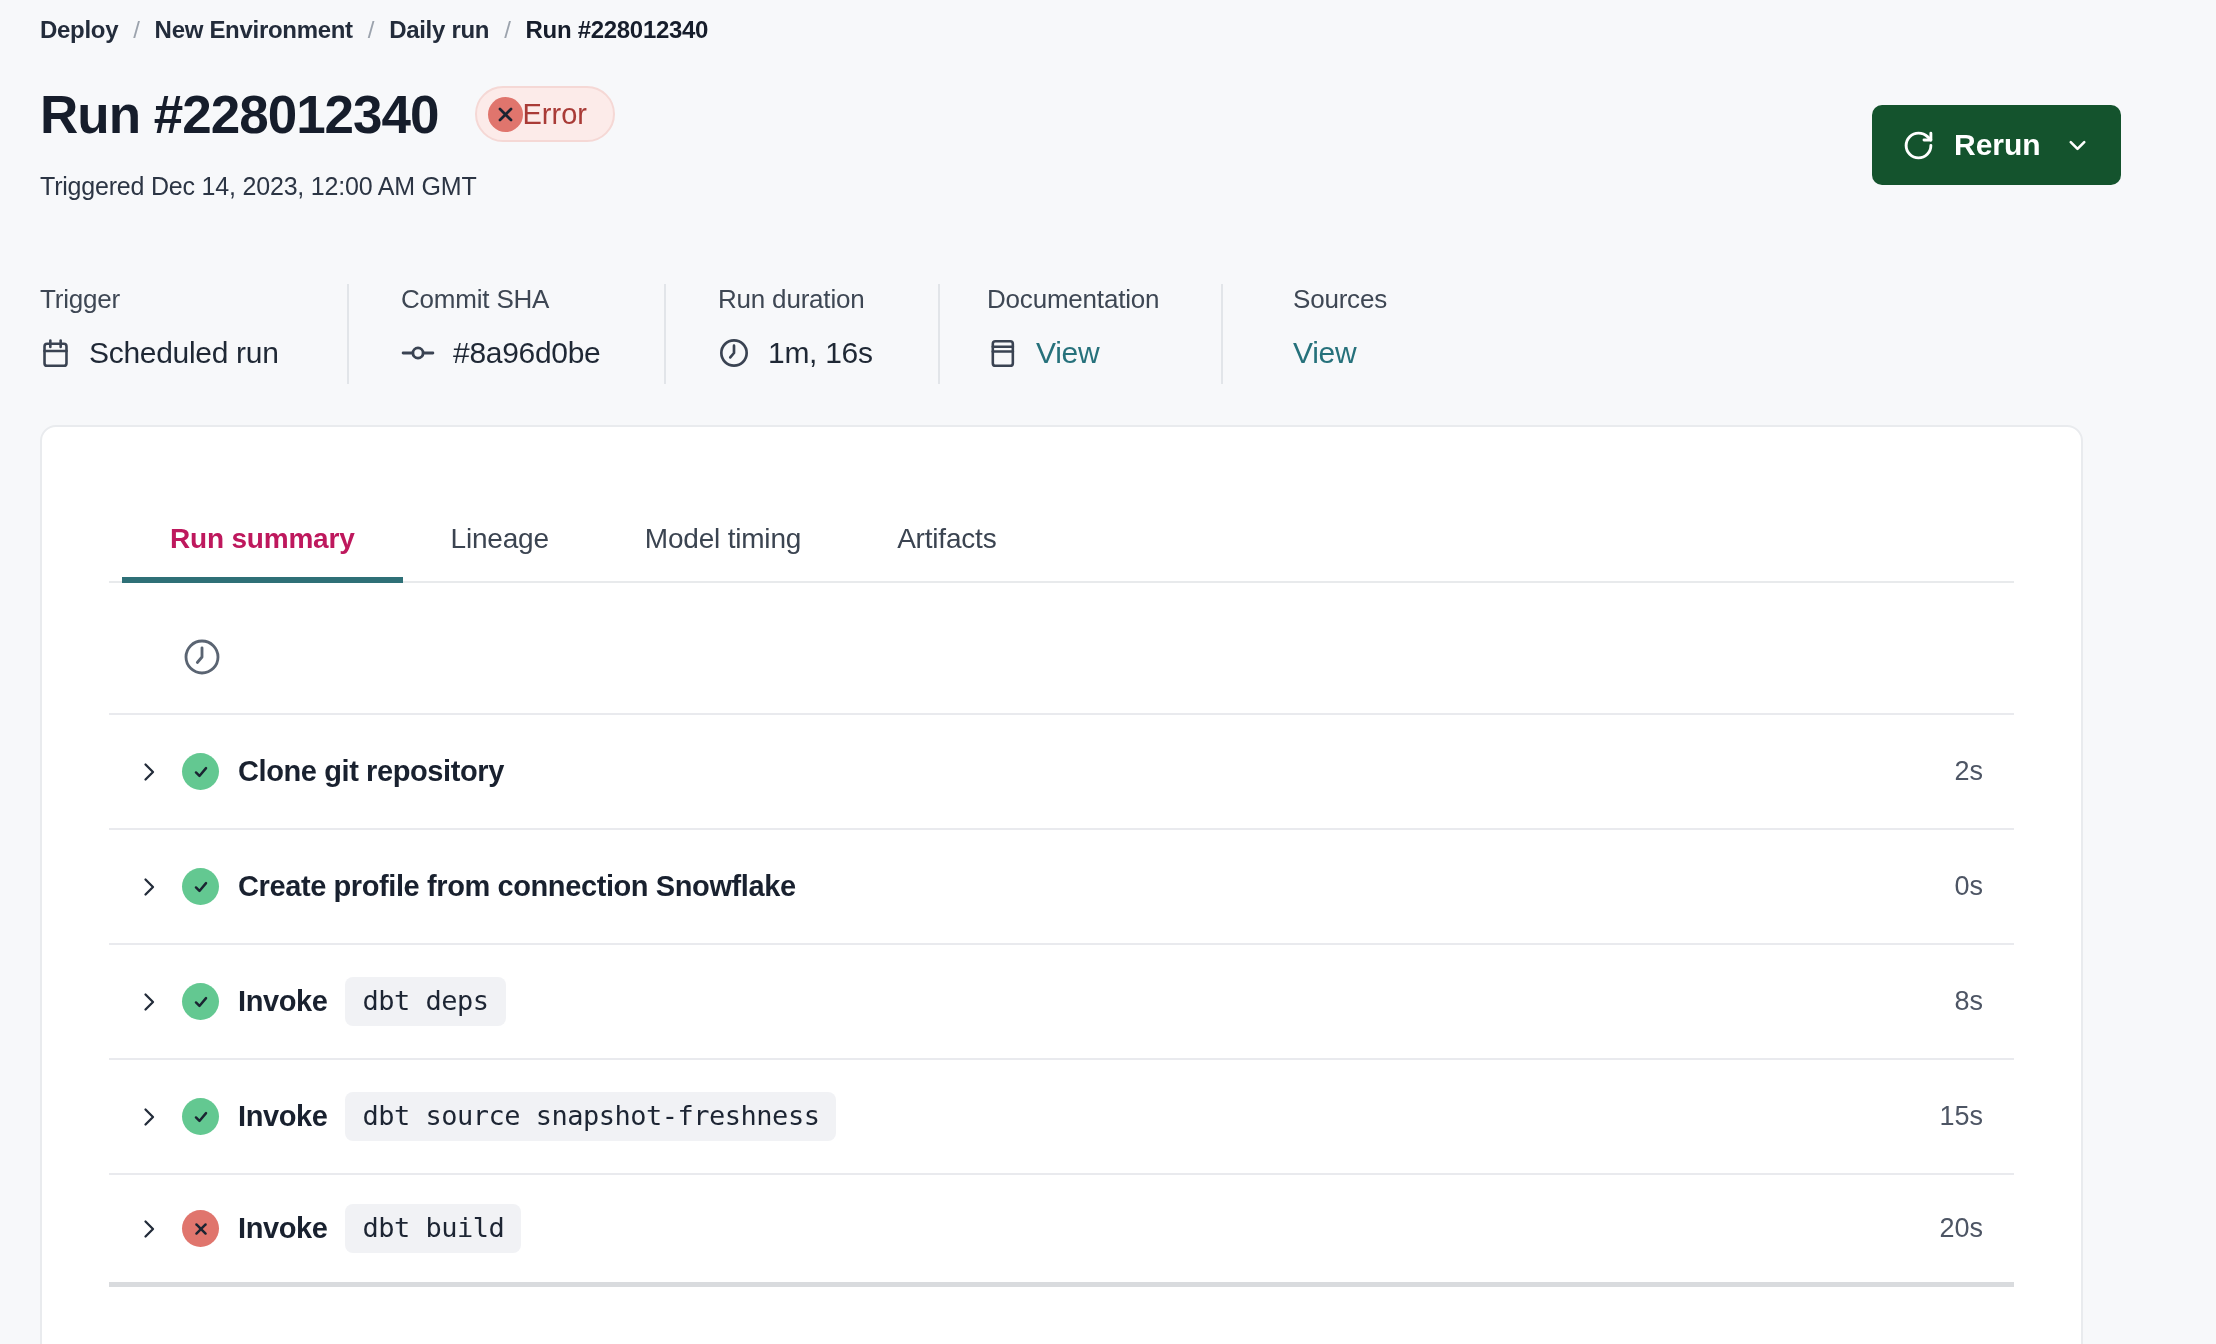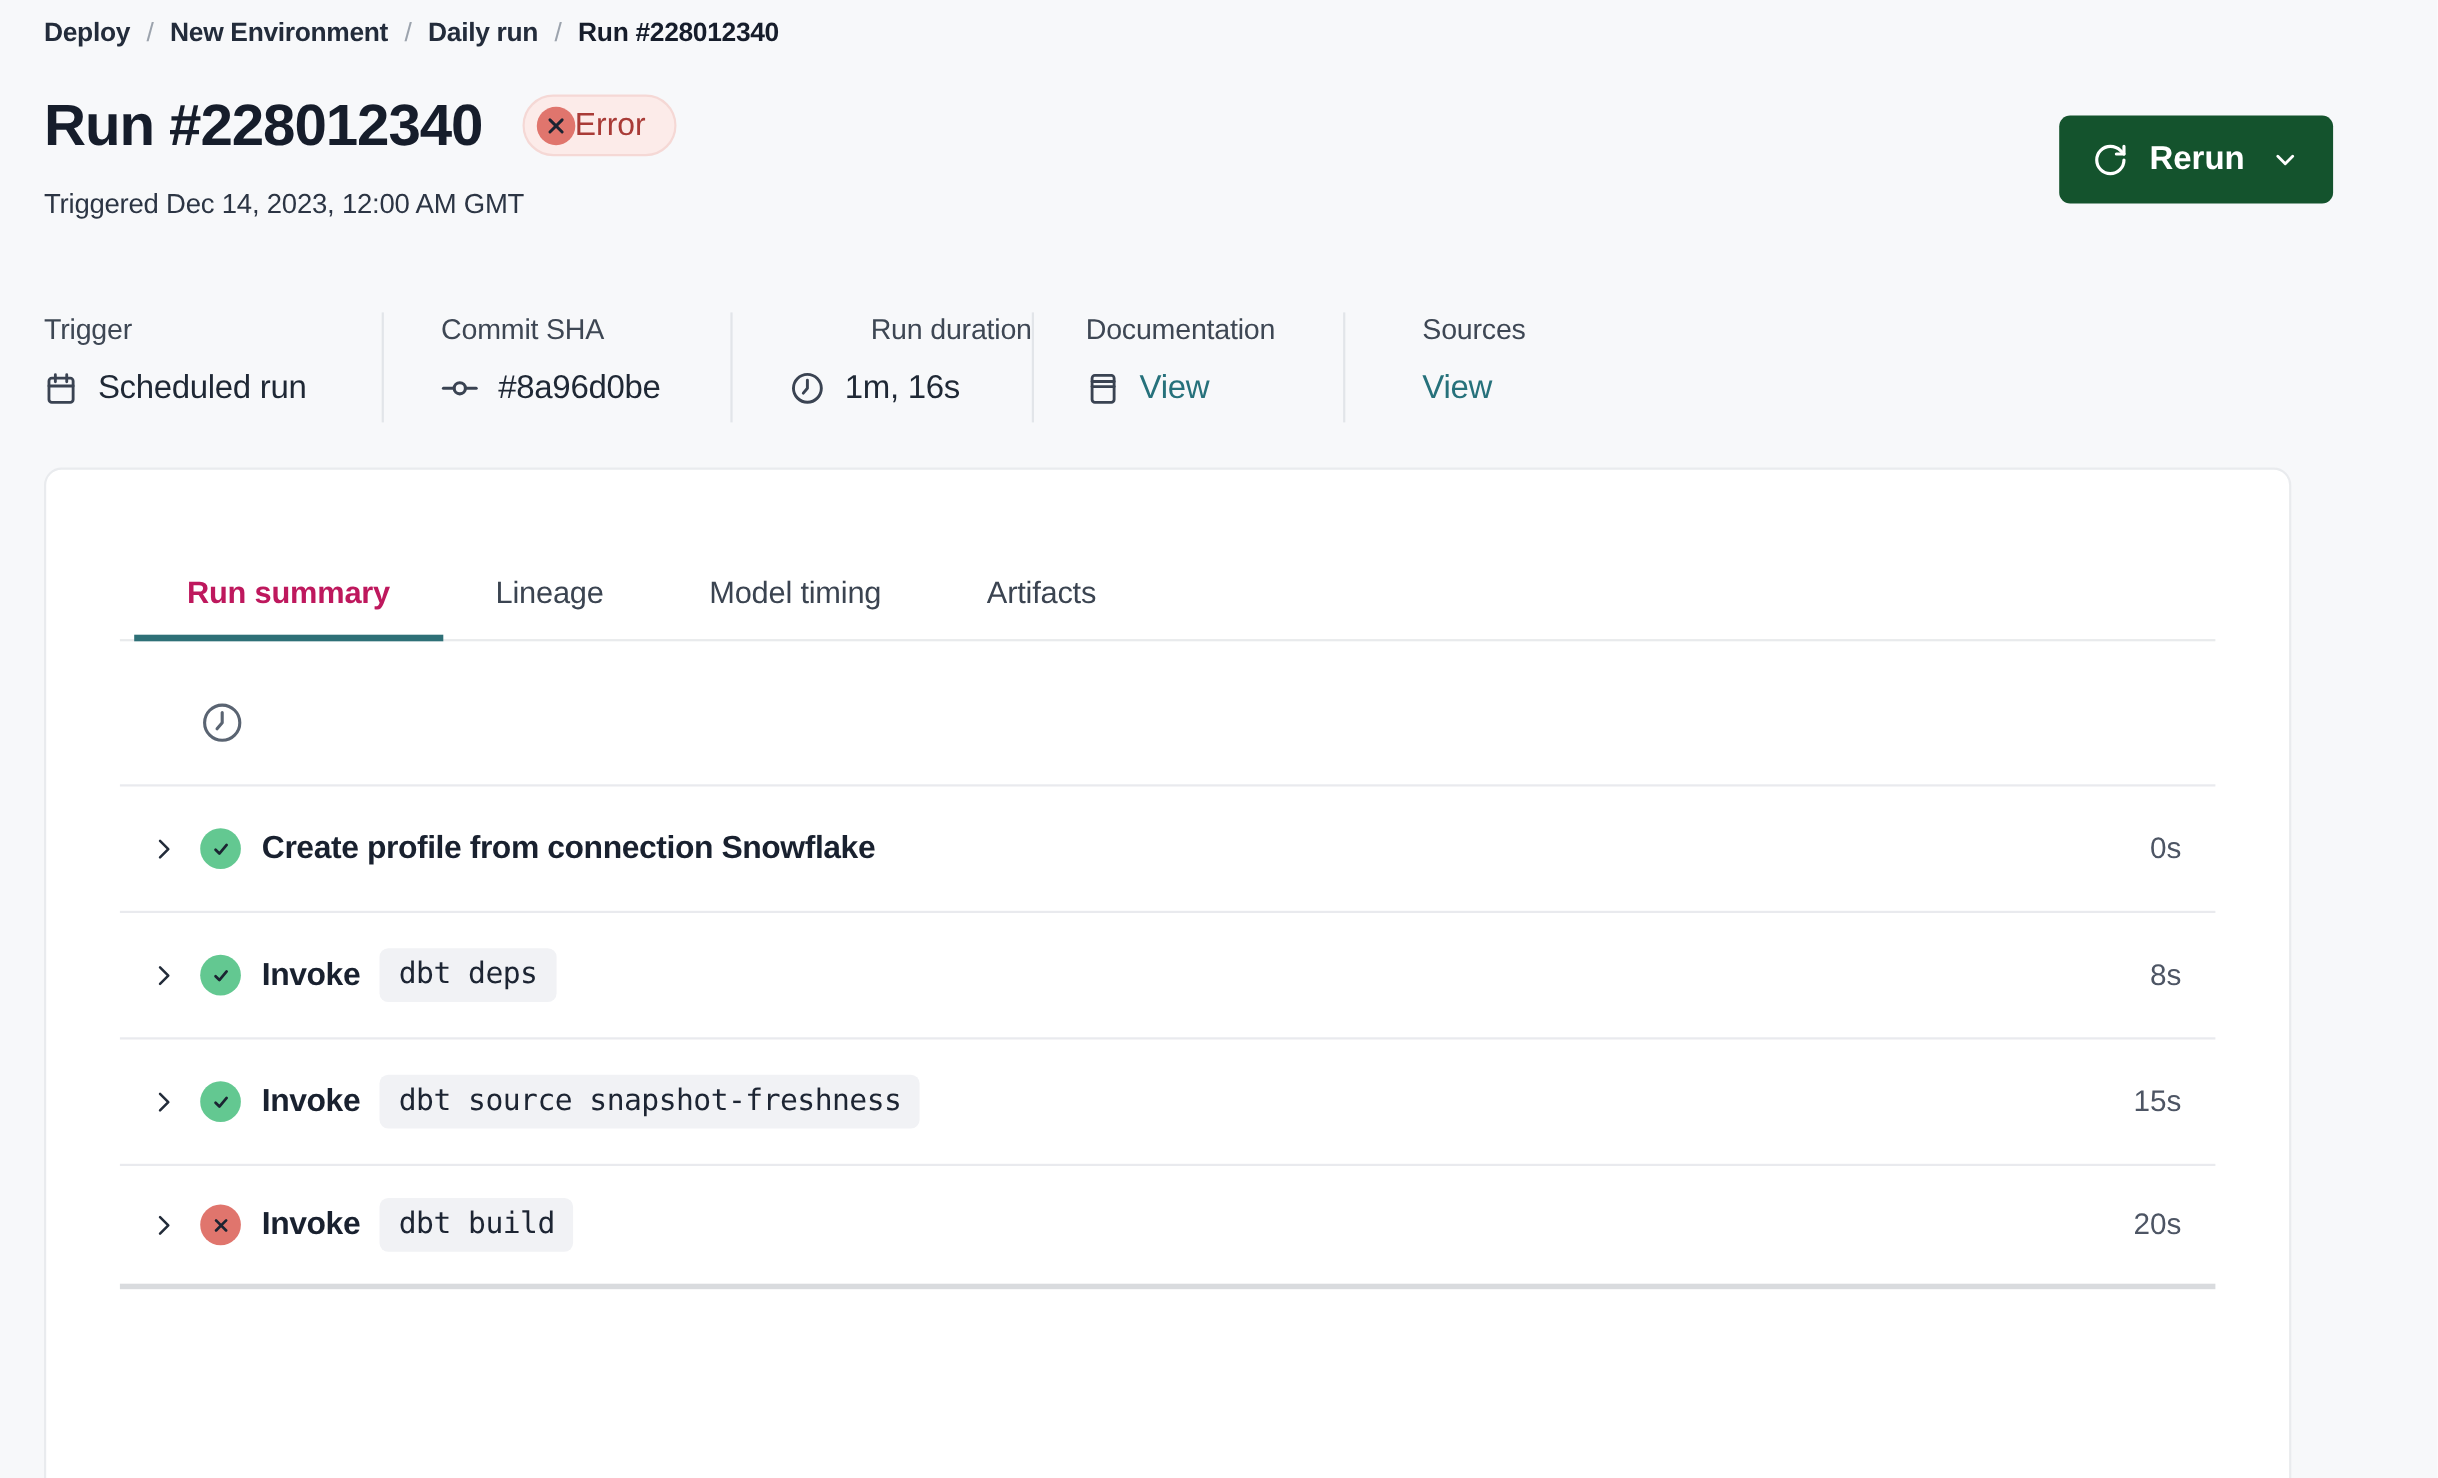--- a/index.html
+++ b/index.html
@@ -37,21 +37,21 @@
 
   
   .metadata{position:absolute;left:40px;top:284px;display:flex;align-items:stretch;}
   .meta-divider{width:2px;background:#e2e5e9;}
   .meta-cell{box-sizing:border-box;}
   .meta-cell .meta-label{font-size:26px;color:#3e4754;letter-spacing:-0.2px;}
   .meta-cell .meta-value{margin-top:21px;display:flex;align-items:center;gap:18px;
     font-size:30px;font-weight:500;color:#1f2835;letter-spacing:-0.3px;}
   .meta-cell.c1{width:307px;padding-bottom:14px;}
   .meta-cell.c2{width:315px;padding-left:52px;}
-  .meta-cell.c3{width:272px;padding-left:52px;text-align:right;}
+  .meta-cell.c3{width:272px;padding-left:52px;}
   .meta-cell.c4{width:281px;padding-left:47px;}
   .meta-cell.c5{width:260px;padding-left:70px;}
   .meta-link{color:#26717b;cursor:pointer;}
 
   
   .card{position:absolute;left:40px;top:425px;width:2043px;height:1000px;
     background:#ffffff;border:2px solid #e9ebee;border-radius:16px;box-sizing:border-box;
     overflow:hidden;}
 
   .tabs{margin:0 67px;padding-top:96px;border-bottom:2px solid #e8eaec;
@@ -212,20 +212,34 @@
 
   <div class="queue-row">
     <span style="margin-top:4px;">
       <svg width="40" height="40" viewBox="0 0 24 24" fill="none" stroke="#5a6472" stroke-width="1.7" stroke-linecap="round" stroke-linejoin="round">
         <circle cx="12" cy="12" r="9.6"></circle>
         <polyline points="12 6.5 12 12 9.2 15.3"></polyline>
       </svg>
     </span>
   </div>
 
+  <div class="step-row">
+    <span class="step-chevron">
+      <svg width="26" height="26" viewBox="0 0 26 26" fill="none" stroke="#232c3a" stroke-width="2.3" stroke-linecap="round" stroke-linejoin="round">
+        <polyline points="9.5 5.5 17 13 9.5 20.5"></polyline>
+      </svg>
+    </span>
+    <span class="status-circle success">
+      <svg width="22" height="22" viewBox="0 0 24 24" fill="none" stroke="#1b2432" stroke-width="2.7" stroke-linecap="round" stroke-linejoin="round">
+        <polyline points="6.5 12.5 10.3 16.3 17.5 7.8"></polyline>
+      </svg>
+    </span>
+    <span class="step-title">Clone git repository</span>
+    <span class="step-duration">2s</span>
+  </div>
 
   <div class="step-row">
     <span class="step-chevron">
       <svg width="26" height="26" viewBox="0 0 26 26" fill="none" stroke="#232c3a" stroke-width="2.3" stroke-linecap="round" stroke-linejoin="round">
         <polyline points="9.5 5.5 17 13 9.5 20.5"></polyline>
       </svg>
     </span>
     <span class="status-circle success">
       <svg width="22" height="22" viewBox="0 0 24 24" fill="none" stroke="#1b2432" stroke-width="2.7" stroke-linecap="round" stroke-linejoin="round">
         <polyline points="6.5 12.5 10.3 16.3 17.5 7.8"></polyline>

